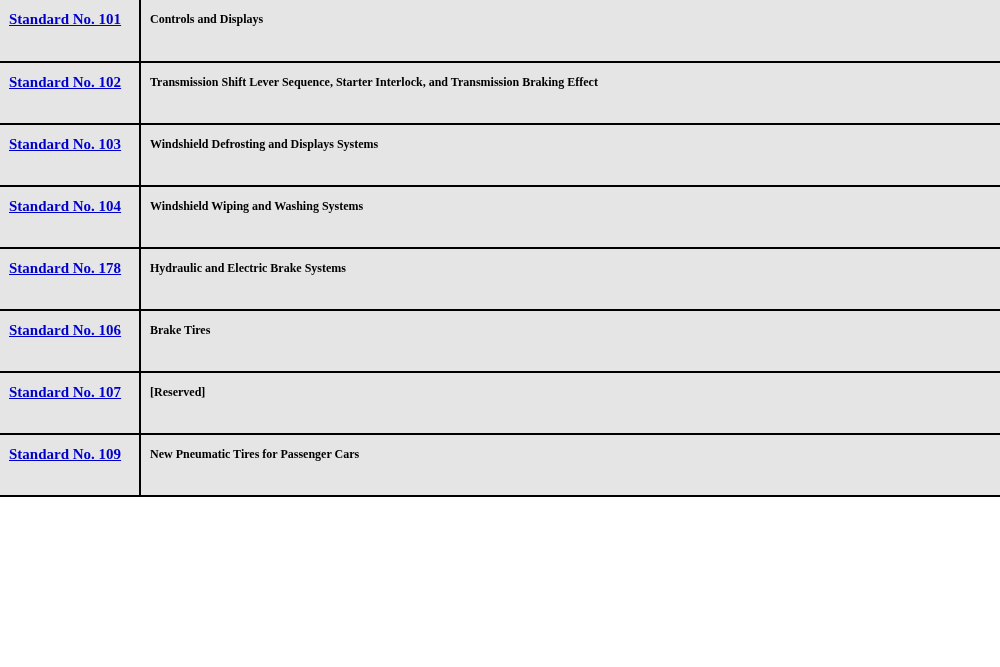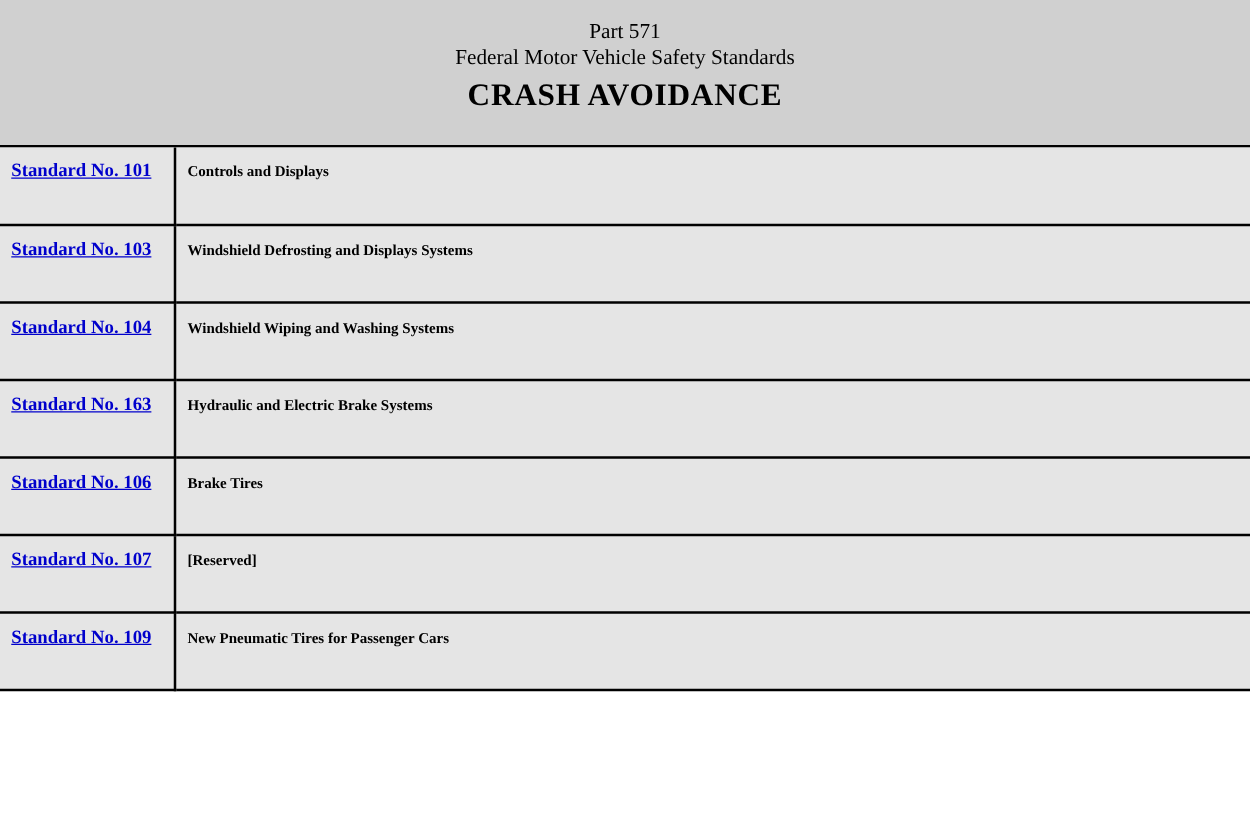--- a/index.html
+++ b/index.html
@@ -98,38 +98,41 @@
     font-size: 12px;
     line-height: 20px;
     font-weight: bold;
   }
 </style>
 </head>
 <body>
 
 <div id="page">
 
-  <div class="masthead">
-    <div class="part-line">Part 571</div>
-    <div class="subtitle-line">Federal Motor Vehicle Safety Standards</div>
-    <div class="main-title">CRASH AVOIDANCE</div>
-  </div>
 
   <table class="standards">
     <tbody>
 
       <tr>
         <td class="col-standard">
           <a class="std-link">Standard No. 101</a>
         </td>
         <td class="col-title">
           <span class="std-title">Controls and Displays</span>
         </td>
       </tr>
 
+      <tr>
+        <td class="col-standard">
+          <a class="std-link">Standard No. 102</a>
+        </td>
+        <td class="col-title">
+          <span class="std-title">Transmission Shift Lever Sequence, Starter Interlock, and Transmission Braking Effect</span>
+        </td>
+      </tr>
 
       <tr>
         <td class="col-standard">
           <a class="std-link">Standard No. 103</a>
         </td>
         <td class="col-title">
           <span class="std-title">Windshield Defrosting and Displays Systems</span>
         </td>
       </tr>
 
@@ -137,21 +140,21 @@
         <td class="col-standard">
           <a class="std-link">Standard No. 104</a>
         </td>
         <td class="col-title">
           <span class="std-title">Windshield Wiping and Washing Systems</span>
         </td>
       </tr>
 
       <tr>
         <td class="col-standard">
-          <a class="std-link">Standard No. 163</a>
+          <a class="std-link">Standard No. 178</a>
         </td>
         <td class="col-title">
           <span class="std-title">Hydraulic and Electric Brake Systems</span>
         </td>
       </tr>
 
       <tr>
         <td class="col-standard">
           <a class="std-link">Standard No. 106</a>
         </td>

